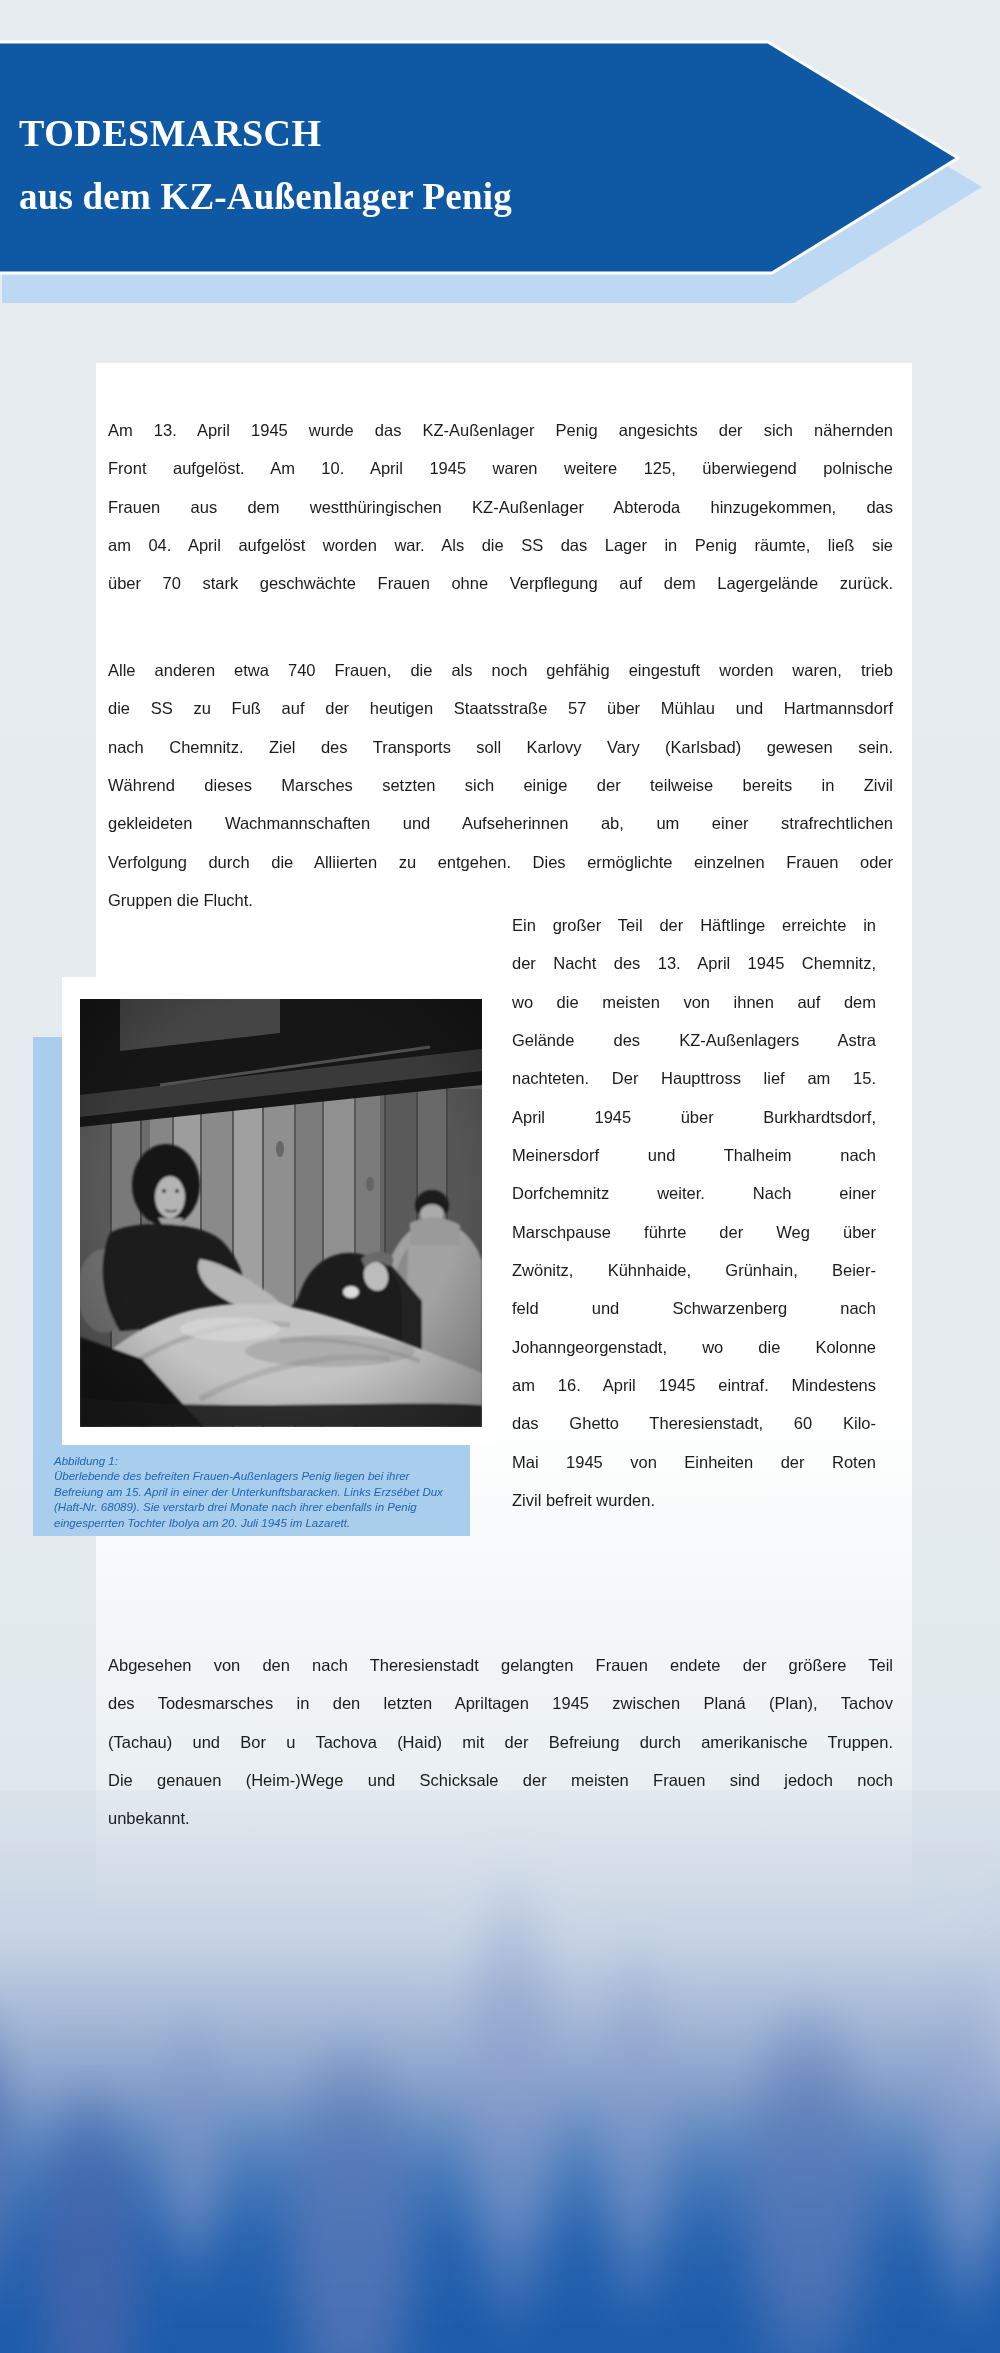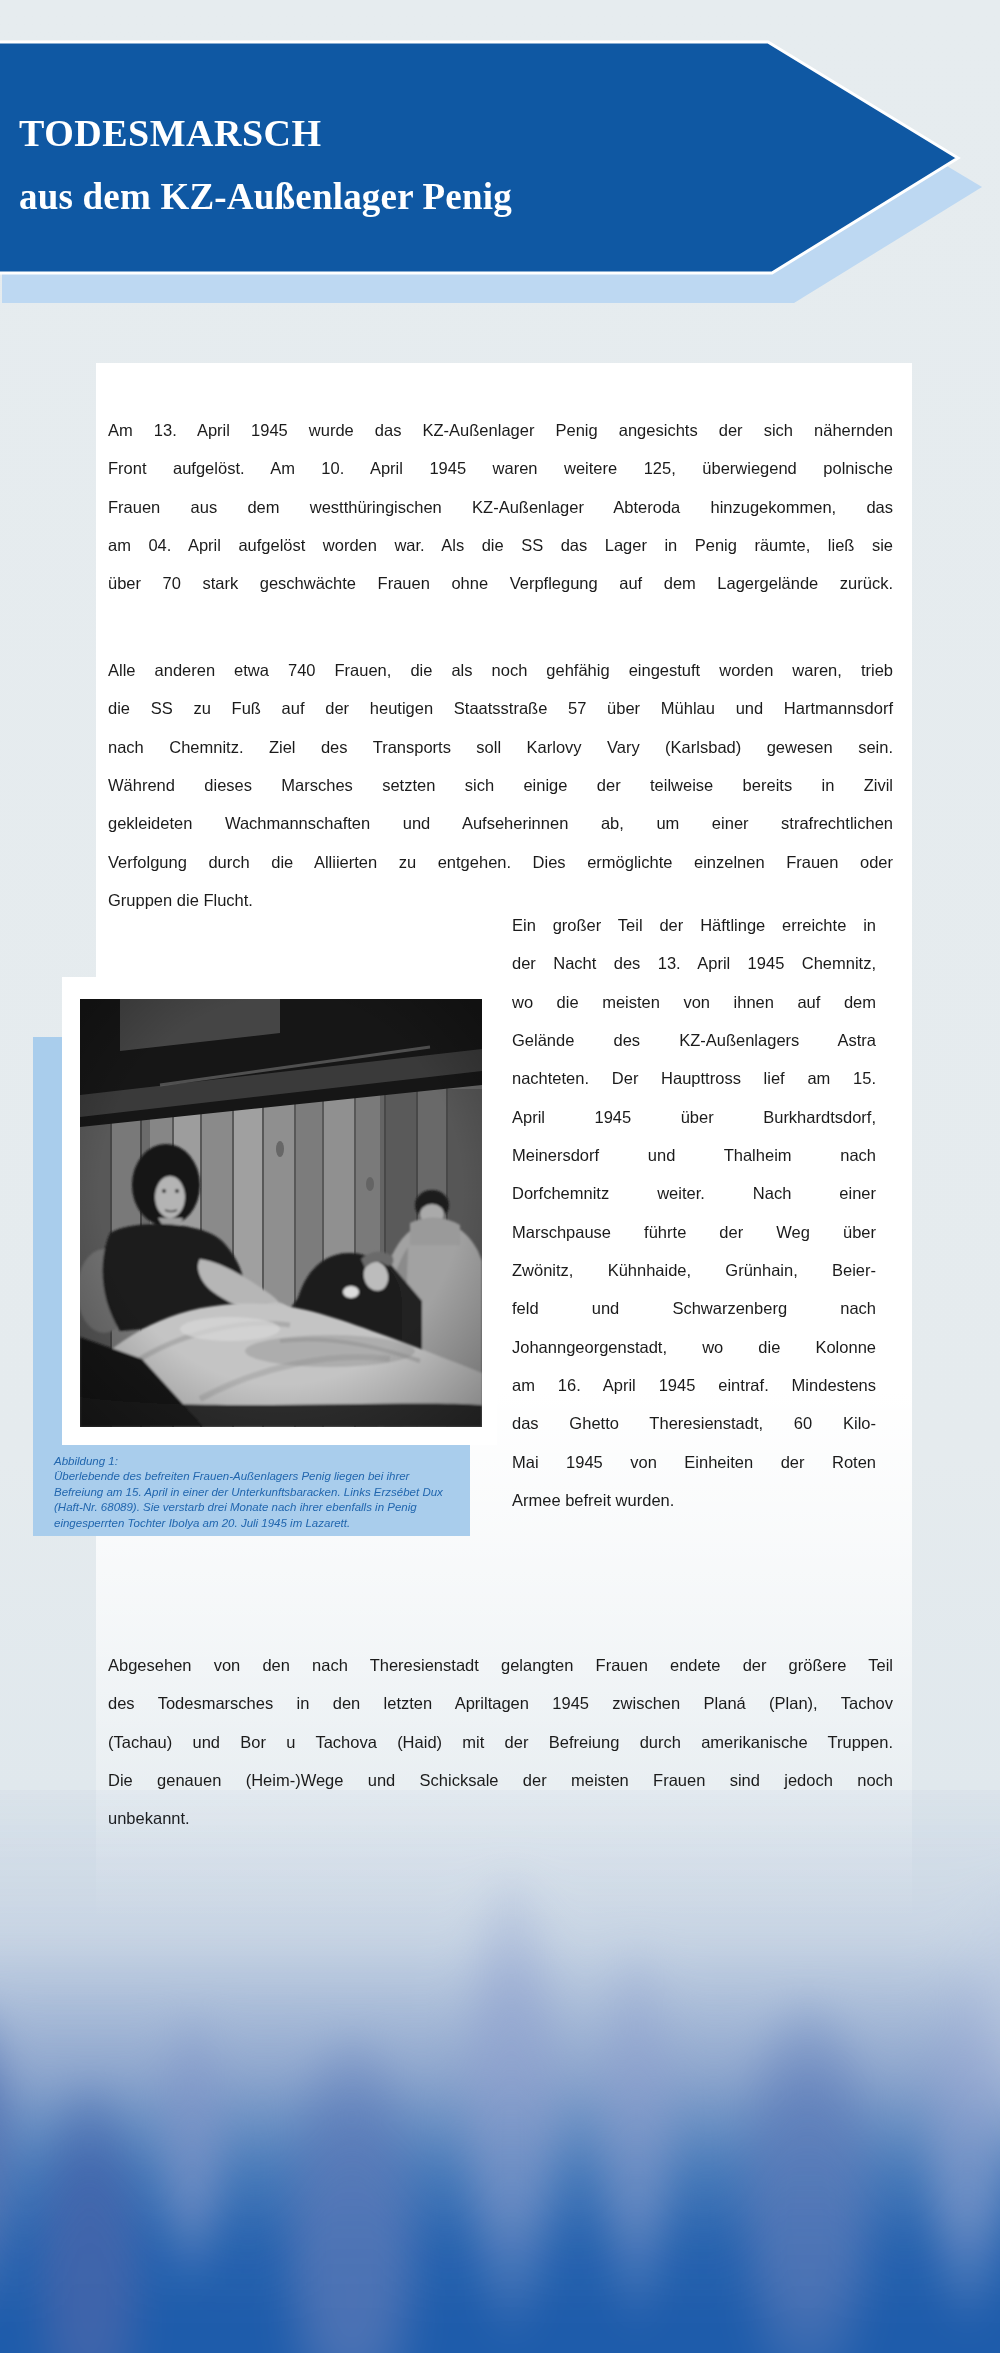--- a/index.html
+++ b/index.html
@@ -86,21 +86,21 @@
       <div class="tl">April 1945 über Burkhardtsdorf,</div>
       <div class="tl">Meinersdorf und Thalheim nach</div>
       <div class="tl">Dorfchemnitz weiter. Nach einer</div>
       <div class="tl">Marschpause führte der Weg über</div>
       <div class="tl">Zwönitz, Kühnhaide, Grünhain, Beier-</div>
       <div class="tl">feld und Schwarzenberg nach</div>
       <div class="tl">Johanngeorgenstadt, wo die Kolonne</div>
       <div class="tl">am 16. April 1945 eintraf. Mindestens</div>
       <div class="tl">das Ghetto Theresienstadt, 60 Kilo-</div>
       <div class="tl">Mai 1945 von Einheiten der Roten</div>
-      <div class="tl nj">Armee befreit wurden.</div>
+      <div class="tl nj">Zivil befreit wurden.</div>
     </div>
   <div id="para3" class="bodycol">
       <div class="tl">Abgesehen von den nach Theresienstadt gelangten Frauen endete der größere Teil</div>
       <div class="tl">des Todesmarsches in den letzten Apriltagen 1945 zwischen Planá (Plan), Tachov</div>
       <div class="tl">(Tachau) und Bor u Tachova (Haid) mit der Befreiung durch amerikanische Truppen.</div>
       <div class="tl">Die genauen (Heim-)Wege und Schicksale der meisten Frauen sind jedoch noch</div>
       <div class="tl nj">unbekannt.</div>
     </div>
 
   <div class="accent-rect"></div>

